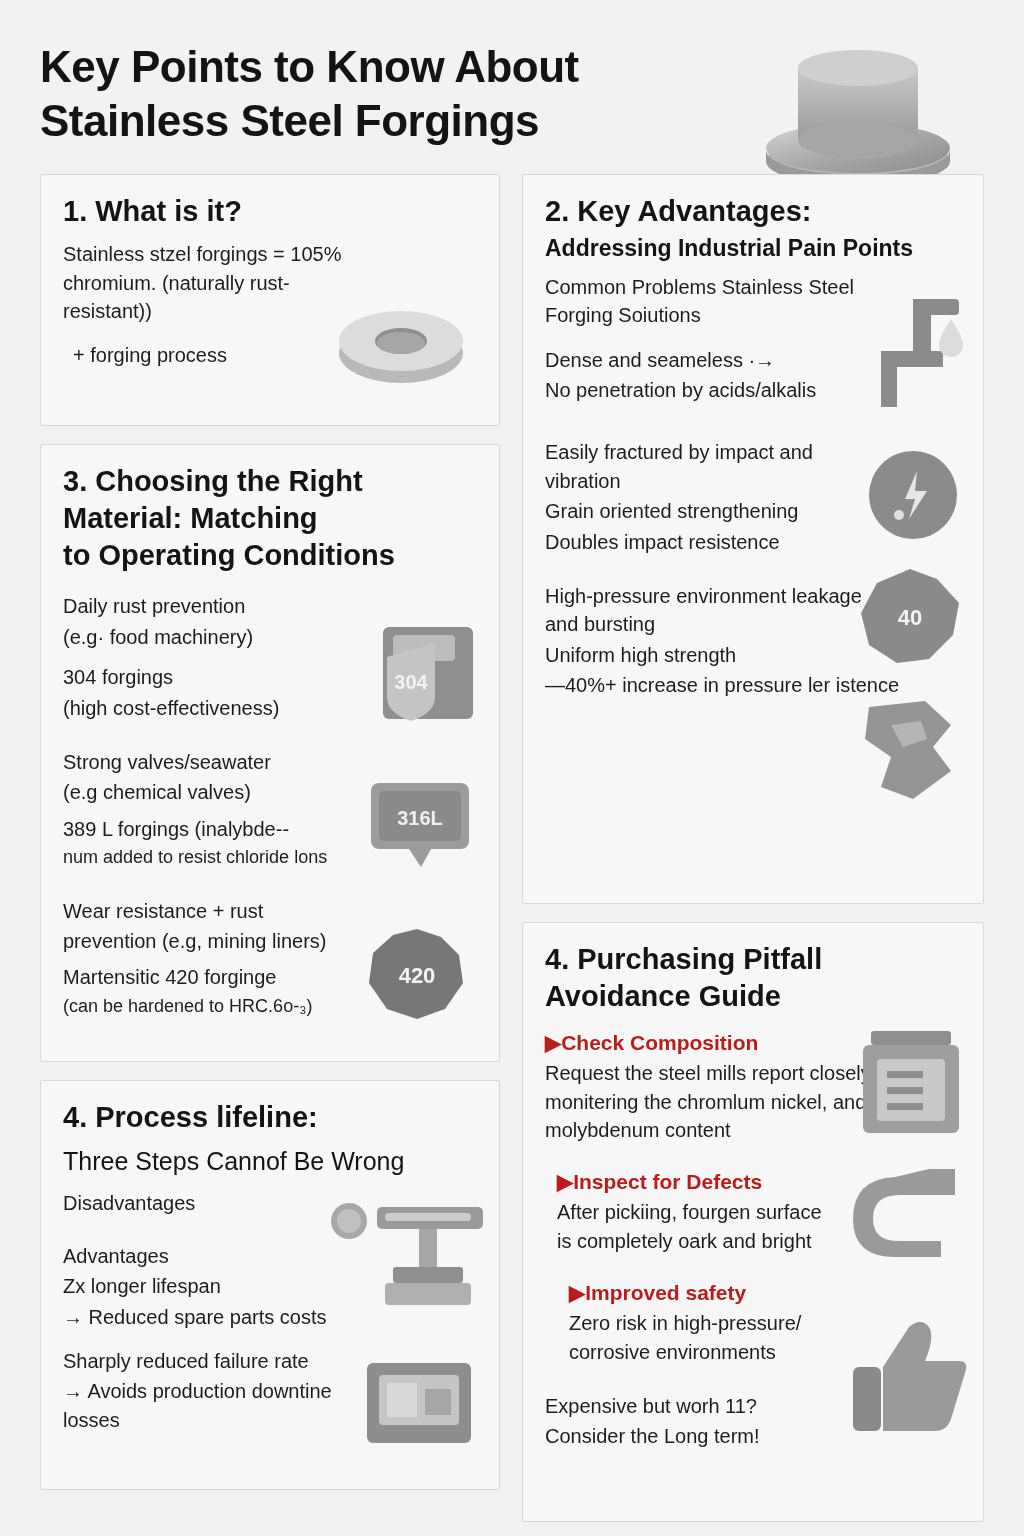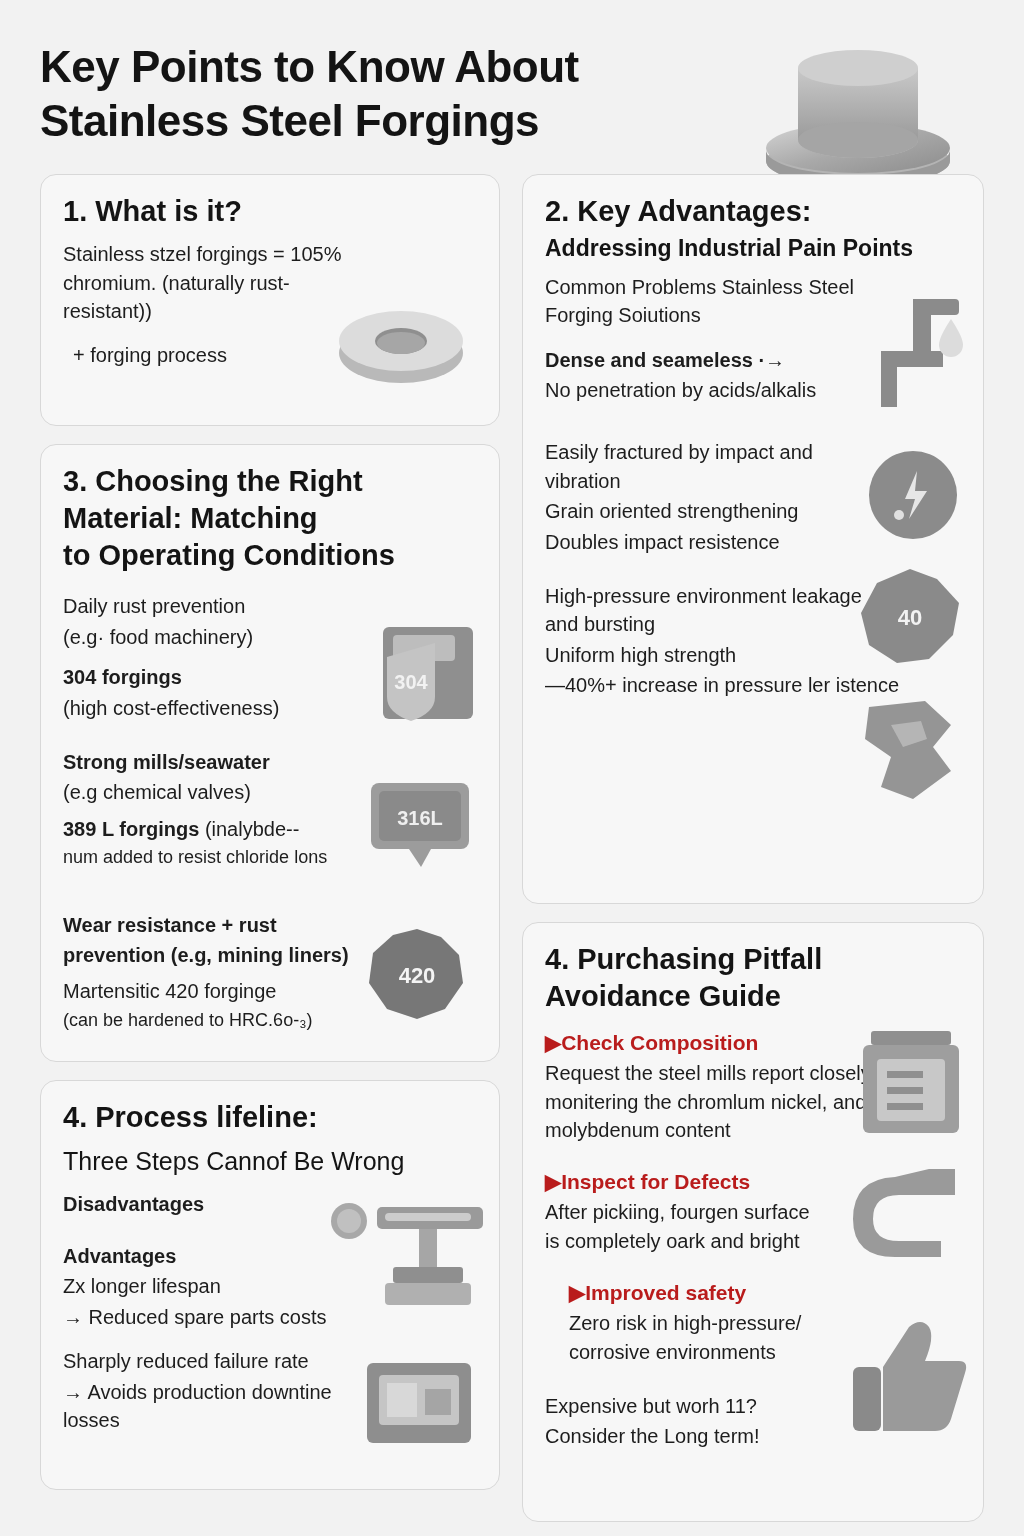--- a/index.html
+++ b/index.html
@@ -60,21 +60,21 @@
     flex-direction: column;
     gap: 18px;
   }
   .col-left { width: 460px; }
   .col-right { width: 462px; }
 
   .card {
     position: relative;
     background: #f7f7f7;
     border: 1.5px solid #d8d8d8;
-    border-radius: 16px;
+    border-radius: 2px;
     padding: 18px 6px 20px 22px;
     box-sizing: border-box;
     overflow: hidden;
   }
 
   h2.card-title {
     font-size: 29px;
     font-weight: bold;
     line-height: 1.28;
     margin: 0 0 10px 0;
@@ -90,21 +90,21 @@
   .body-text {
     font-size: 20px;
     line-height: 1.42;
     color: #1d1d1d;
     margin: 0 0 8px 0;
   }
   .body-text.small {
     font-size: 18px;
   }
   .bold {
-    font-weight: bold;
+    font-weight: normal;
   }
   .blk { margin-bottom: 14px; }
   .blk:last-child { margin-bottom: 0; }
 
   .tight { margin-bottom: 2px; }
 
   
   .gfx { position: absolute; }
 
   
@@ -204,30 +204,30 @@
 
         <div class="txt" style="margin-top:18px;">
           <div class="blk">
             <p class="body-text tight">Daily rust prevention</p>
             <p class="body-text">(e.g· food machinery)</p>
             <p class="body-text bold tight" style="margin-top:12px;">304 forgings</p>
             <p class="body-text">(high cost-effectiveness)</p>
           </div>
 
           <div class="blk" style="margin-top:26px;">
-            <p class="body-text bold tight">Strong mills/seawater</p>
+            <p class="body-text bold tight">Strong valves/seawater</p>
             <p class="body-text">(e.g chemical valves)</p>
             <p class="body-text tight">
               <span class="bold">389 L forgings</span>
               <span class="small">(inalybde--</span>
             </p>
             <p class="body-text small">num added to resist chloride lons</p>
           </div>
 
-          <div class="blk" style="margin-top:40px;">
+          <div class="blk" style="margin-top:26px;">
             <p class="body-text bold tight">Wear resistance + rust</p>
             <p class="body-text bold">prevention (e.g, mining liners)</p>
             <p class="body-text tight">Martensitic 420 forginge</p>
             <p class="body-text small">(can be hardened to HRC.6o-₃)</p>
           </div>
         </div>
 
         <div class="gfx gfx-304">
           <svg viewBox="0 0 120 118" width="120" height="118">
             <rect x="14" y="14" width="90" height="92" rx="6" fill="#8f8f8f"></rect>
@@ -357,21 +357,21 @@
           <span class="title-line">4. Purchasing Pitfall</span>
           <span class="title-line">Avoidance Guide</span>
         </h2>
 
         <div class="txt" style="margin-top:16px;">
           <div class="blk">
             <p class="arrow-item">▶Check Composition</p>
             <p class="body-text" style="width:330px;">Request the steel mills report closely monitering the chromlum nickel, and molybdenum content</p>
           </div>
 
-          <div class="blk" style="margin-top:26px;">
+          <div class="blk" style="margin-top:26px;margin-left:12px;">
             <p class="arrow-item">▶Inspect for Defects</p>
             <p class="body-text" style="width:280px;">After pickiing, fourgen surface is completely oark and bright</p>
           </div>
 
           <div class="blk" style="margin-top:26px;margin-left:24px;">
             <p class="arrow-item">▶Improved safety</p>
             <p class="body-text" style="width:270px;">Zero risk in high-pressure/ corrosive environments</p>
           </div>
 
           <div class="blk" style="margin-top:26px;">

